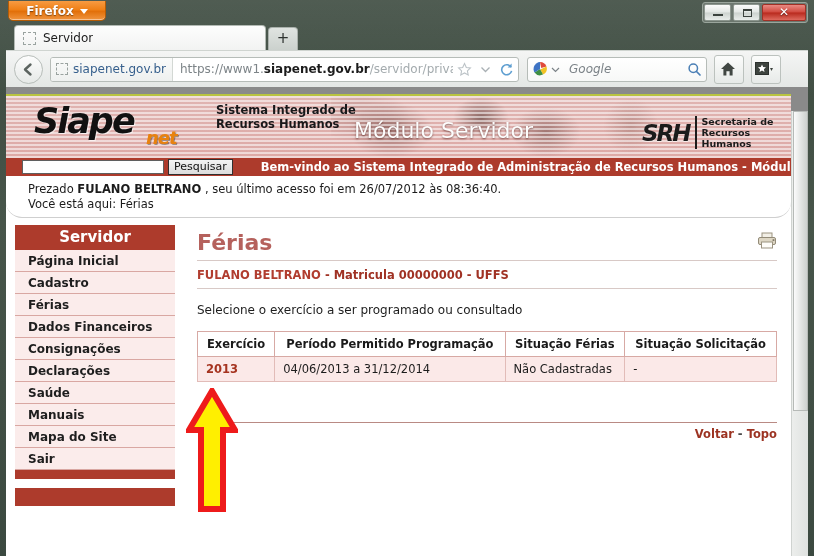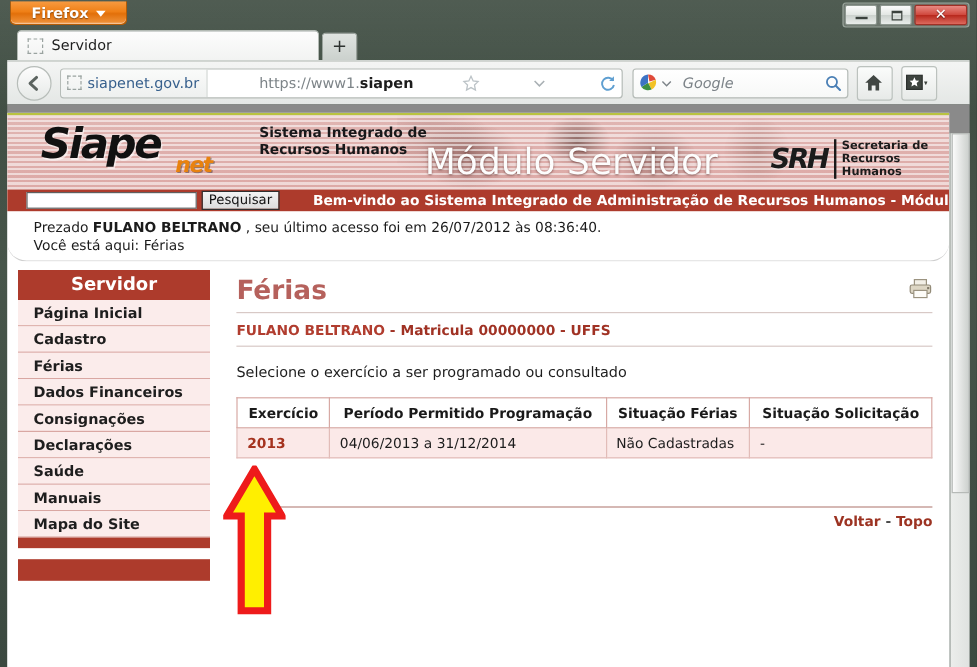--- a/index.html
+++ b/index.html
@@ -143,21 +143,20 @@
     margin-left: 7px;
     flex: 0 0 auto;
     width: 469px; height: 25px;
     background: #fff;
     border: 1px solid #b6bcb8;
     border-radius: 3px;
     box-sizing: border-box;
     display: flex; align-items: center;
     overflow: hidden;
     font-size: 12px;
-    gap: 36px;
   }
   #site-chip {
     display: flex; align-items: center;
     height: 23px;
     padding: 0 6px 0 5px;
     background: linear-gradient(180deg,#fafbfa 0%, #eef0ef 100%);
     border-right: 1px solid #d3d8d4;
     color: #37608d;
     white-space: nowrap;
   }
@@ -260,21 +259,21 @@
     color: #e8820f; letter-spacing: -1px;
     text-shadow: 1px 1px 0 rgba(0,0,0,.35);
   }
   #banner-tagline {
     position: absolute; left: 210px; top: 8px;
     font-size: 11.5px; font-weight: bold; line-height: 13.5px;
     color: #18181a;
   }
   #banner-modulo {
     position: absolute; left: 348px; top: 22px;
-    font-size: 30px; color: #fdfdfd;
+    font-size: 22px; color: #fdfdfd;
     text-shadow: 0 1px 2px rgba(90,40,35,.7);
     letter-spacing: 0px;
   }
   #srh-logo {
     position: absolute; left: 636px; top: 20px;
     display: flex; align-items: center;
   }
   #srh-logo .srh-mark {
     font-size: 23px; font-weight: bold; font-style: italic; color: #1b1b1b;
     letter-spacing: -2px;
@@ -569,20 +568,21 @@
         <div id="sidebar-title">Servidor</div>
         <div class="side-item">Página Inicial</div>
         <div class="side-item">Cadastro</div>
         <div class="side-item">Férias</div>
         <div class="side-item">Dados Financeiros</div>
         <div class="side-item">Consignações</div>
         <div class="side-item">Declarações</div>
         <div class="side-item">Saúde</div>
         <div class="side-item">Manuais</div>
         <div class="side-item">Mapa do Site</div>
+        <div class="side-item">Sair</div>
         <div class="side-bar-block"></div>
         <div class="side-gap"></div>
         <div class="side-bar-block"></div>
         <div class="side-bar-block"></div>
       </div>
 
       <div id="main">
         <span id="print-icon">
           <svg width="20" height="17" viewBox="0 0 20 17">
             <rect x="5" y="1" width="10" height="5" fill="#f2efe6" stroke="#9b9380"></rect>

